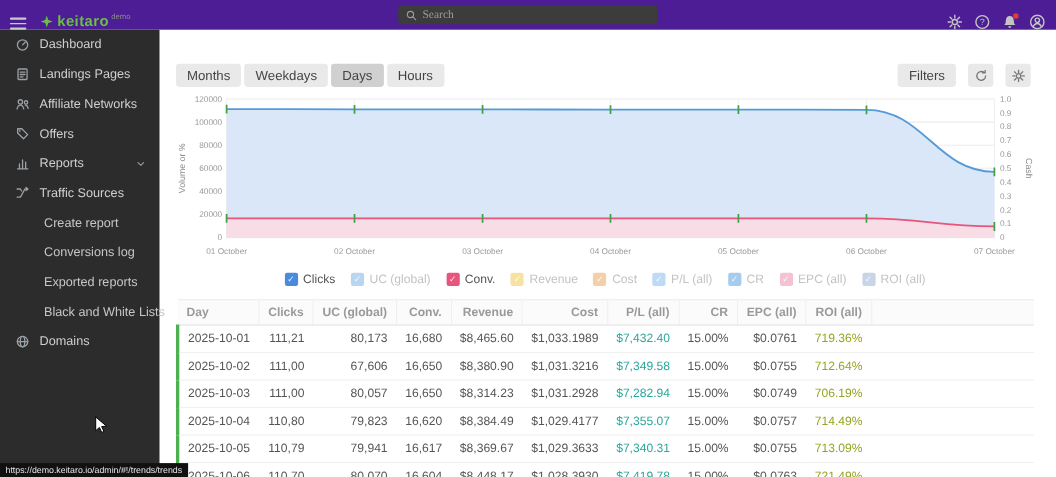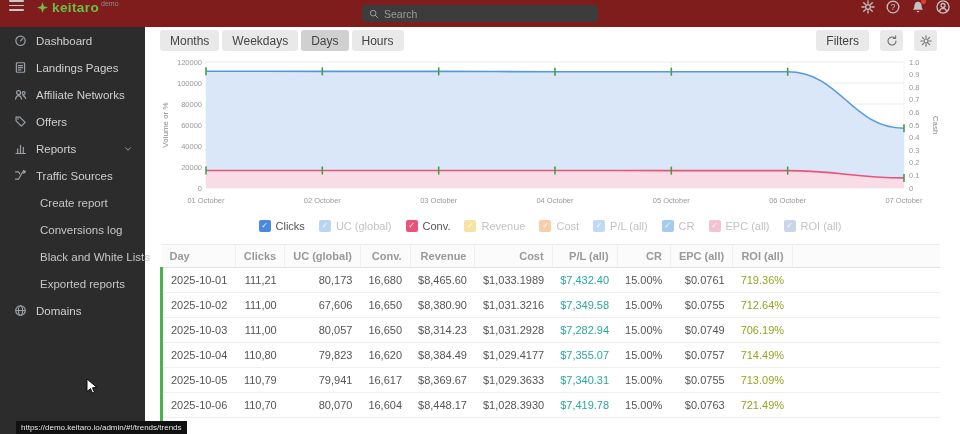--- a/index.html
+++ b/index.html
@@ -1,29 +1,29 @@
 <!DOCTYPE html>
 <html><head>
 <meta charset="utf-8">
 <style>
   *{box-sizing:border-box;margin:0;padding:0}
   html,body{width:960px;height:434px}
   body{overflow:hidden;position:relative;background:#fff;font-family:"Liberation Sans","DejaVu Sans",sans-serif}
 
   
-  .topbar{position:absolute;top:0;left:0;width:960px;height:27px;background:#7f1d1d;display:flex;align-items:flex-start;z-index:6}
+  .topbar{position:absolute;top:0;left:0;width:960px;height:27px;background:#4c1d95;display:flex;align-items:flex-end;z-index:6}
   .hamburger{width:15px;height:11px;display:flex;flex-direction:column;justify-content:space-between;margin-left:9px;cursor:pointer}
   .hamburger i{display:block;height:1.6px;background:#c9c9c9;border-radius:1px}
   .logo{display:flex;align-items:center;margin-left:13px;cursor:pointer}
   .logo-star{width:11px;height:11px;margin-right:4px}
   .logo-text{color:#6abf45;font-size:13.5px;font-weight:bold;letter-spacing:.4px}
   .logo-badge{color:#8d8d8d;font-size:7px;margin-left:2px;position:relative;top:-4px}
   .search{position:absolute;left:50%;transform:translateX(-50%);top:5px;width:236px;height:17px;background:#3c3c3c;border-radius:3px;display:flex;align-items:center;padding:0 7px}
   .search svg{width:10px;height:10px;flex:0 0 10px;color:#9b9b9b}
-  .search input{flex:1;background:transparent;border:none;outline:none;color:#ddd;font-size:10.5px;margin-left:5px;font-family:Liberation Sans, sans-serif}
+  .search input{flex:1;background:transparent;border:none;outline:none;color:#ddd;font-size:10.5px;margin-left:5px;font-family:Liberation Serif, serif}
   .search input::placeholder{color:#9b9b9b}
   .top-icons{margin-left:auto;display:flex;align-items:center;gap:11px;margin-right:10px;color:#c4c4c4}
   .tico{width:14px;height:14px;cursor:pointer;position:relative;display:inline-flex}
   .tico svg{width:14px;height:14px}
   .tico .stroke{fill:none;stroke:currentColor;stroke-width:1.1;stroke-linecap:round;stroke-linejoin:round}
   .bell-dot{position:absolute;top:-1px;right:-1px;width:5px;height:5px;border-radius:50%;background:#e53935}
 
   
   .sidebar{position:absolute;top:27px;left:0;width:145px;height:407px;background:#2c2c2c;z-index:5}
   .side-item{height:27px;display:flex;align-items:center;padding-left:14px;color:#cfcfcf;font-size:11.5px;cursor:pointer;white-space:nowrap}
@@ -31,21 +31,21 @@
   .side-item.active{background:#3d3d3d;color:#fff}
   .side-ico{width:13px;height:13px;flex:0 0 13px;margin-right:9px;color:#9aa0a6}
   .side-item.active .side-ico{color:#e6e6e6}
   .side-ico *{fill:none;stroke:currentColor;stroke-width:1.1;stroke-linecap:round;stroke-linejoin:round}
   .side-ico .fill{fill:currentColor;stroke:none}
   .side-chev{width:10px;height:10px;margin-left:auto;margin-right:12px;color:#9aa0a6}
   .side-chev path{fill:none;stroke:currentColor;stroke-width:1.2;stroke-linecap:round;stroke-linejoin:round}
 
   
   .main{position:absolute;left:145px;top:27px;right:0;bottom:0;background:#fff;padding:0 20px 0 15px}
-  .toolbar{margin-top:3px;display:flex;align-items:flex-start;justify-content:space-between}
+  .toolbar{margin-top:31px;display:flex;align-items:flex-start;justify-content:space-between}
   .tb-btn{border:none;height:21px;padding:0 10px;background:#e9e9e9;color:#444;font-size:12px;border-radius:3px;margin-right:3px;cursor:pointer;font-family:inherit}
   .tb-btn.active{background:#d0d0d0}
   .toolbar-right{display:flex;align-items:center;gap:4px}
   .range-btn{display:inline-flex;align-items:center;gap:14px}
   .range-btn svg,.chev{width:9px;height:9px}
   .chev path{fill:none;stroke:#666;stroke-width:1.3;stroke-linecap:round;stroke-linejoin:round}
   .icon-btn{width:23px;padding:0;display:inline-flex;align-items:center;justify-content:center;color:#777;margin-left:4px}
   .icon-btn svg{width:12px;height:12px}
   .icon-btn .stroke{fill:none;stroke:currentColor;stroke-width:1.2;stroke-linecap:round;stroke-linejoin:round}
 
@@ -65,21 +65,21 @@
   .data-table{width:100%;border-collapse:collapse;font-size:11px;margin-top:10px}
   .data-table th{font-weight:bold;color:#999;text-align:right;padding:5px 8px;background:#fbfbfb;border-top:1px solid #ececec;border-bottom:1px solid #e3e3e3;white-space:nowrap;cursor:pointer}
   .data-table th:first-child{text-align:left}
   .data-table th+th{border-left:1px solid #efefef}
   .data-table th.filler{width:100%;cursor:default}
   .data-table td{color:#555;text-align:right;padding:6px 8px;border-bottom:1px solid #f0f0f0;white-space:nowrap}
   .data-table td:first-child{text-align:left;border-left:3px solid #4caf50}
   .data-table tr.partial td{padding:4px 8px;border-bottom:none}
 
   
-  .status-url{position:absolute;left:16px;bottom:0;background:#111;color:#e6e6e6;font-size:8px;padding:2px 5px;z-index:10;white-space:nowrap}
+  .status-url{position:absolute;left:0;bottom:0;background:#111;color:#e6e6e6;font-size:8px;padding:2px 5px;z-index:10;white-space:nowrap}
   .cursor{position:absolute;left:86px;top:378px;width:12px;height:17px;z-index:20;pointer-events:none}
 </style>
 </head>
 <body>
 
 <div class="topbar">
   <span class="hamburger">
       <i></i>
       <i></i>
       <i></i>
@@ -175,24 +175,24 @@
         </svg>
         <span class="side-label">Traffic Sources</span>
       </div>
       <div class="side-item sub">
         <span class="side-label">Create report</span>
       </div>
       <div class="side-item sub">
         <span class="side-label">Conversions log</span>
       </div>
       <div class="side-item sub">
+        <span class="side-label">Exported reports</span>
+      </div>
+      <div class="side-item sub">
         <span class="side-label">Black and White Lists</span>
-      </div>
-      <div class="side-item sub">
-        <span class="side-label">Exported reports</span>
       </div>
       <div class="side-item">
         <svg class="side-ico" viewBox="0 0 12 12">
           <circle cx="6" cy="6" r="4.4"></circle>
           <ellipse cx="6" cy="6" rx="1.9" ry="4.4"></ellipse>
           <path d="M1.6 6h8.8"></path>
         </svg>
         <span class="side-label">Domains</span>
       </div>
     </nav>

